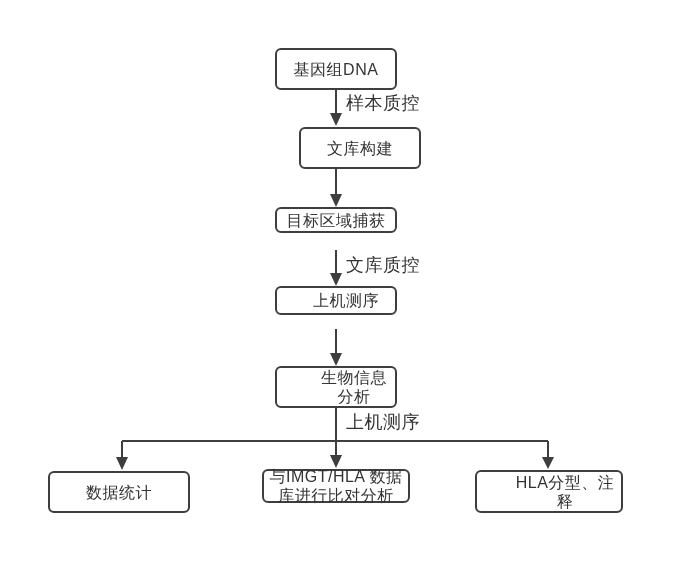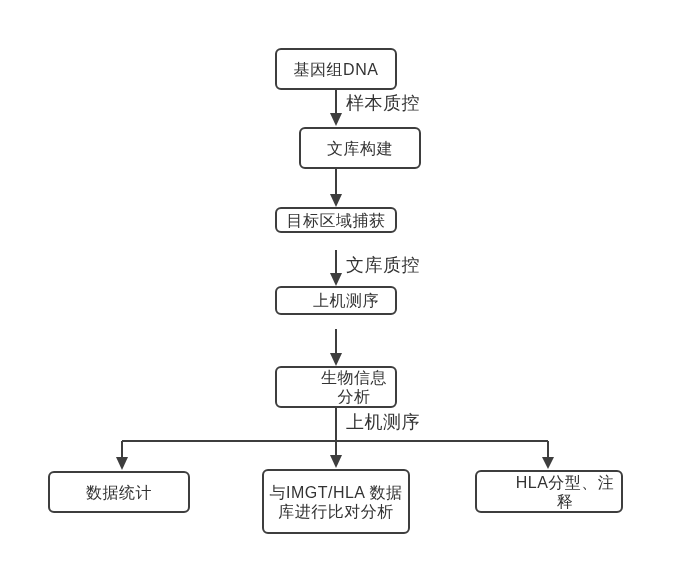--- a/index.html
+++ b/index.html
@@ -43,21 +43,21 @@
     color:var(--text-color);
     white-space:nowrap;
   }
   
   .n-genomic-dna          {left:275px;top:48px; width:122px;height:42px;}
   .n-library-construction {left:275px;top:127px;width:122px;height:42px;margin-left:24px;}
   .n-target-capture       {left:275px;top:207px;width:122px;height:26px;}
   .n-sequencing           {left:275px;top:286px;width:122px;height:29px;padding-left:20px;}
   .n-bioinformatics       {left:275px;top:366px;width:122px;height:42px;padding-left:36px;}
   .n-data-statistics      {left:48px; top:471px;width:142px;height:42px;}
-  .n-imgt-hla-alignment   {left:262px;top:469px;width:148px;height:65px;}
+  .n-imgt-hla-alignment   {left:262px;top:469px;width:148px;height:34px;}
   .n-hla-typing           {left:475px;top:470px;width:148px;height:43px;padding-left:32px;}
   .l-sample-qc {left:346px;top:96px;}
   .l-library-qc{left:346px;top:258px;}
   .l-data-qc   {left:346px;top:415px;}
 </style>
 </head>
 <body>
 
 <div class="canvas">
 

